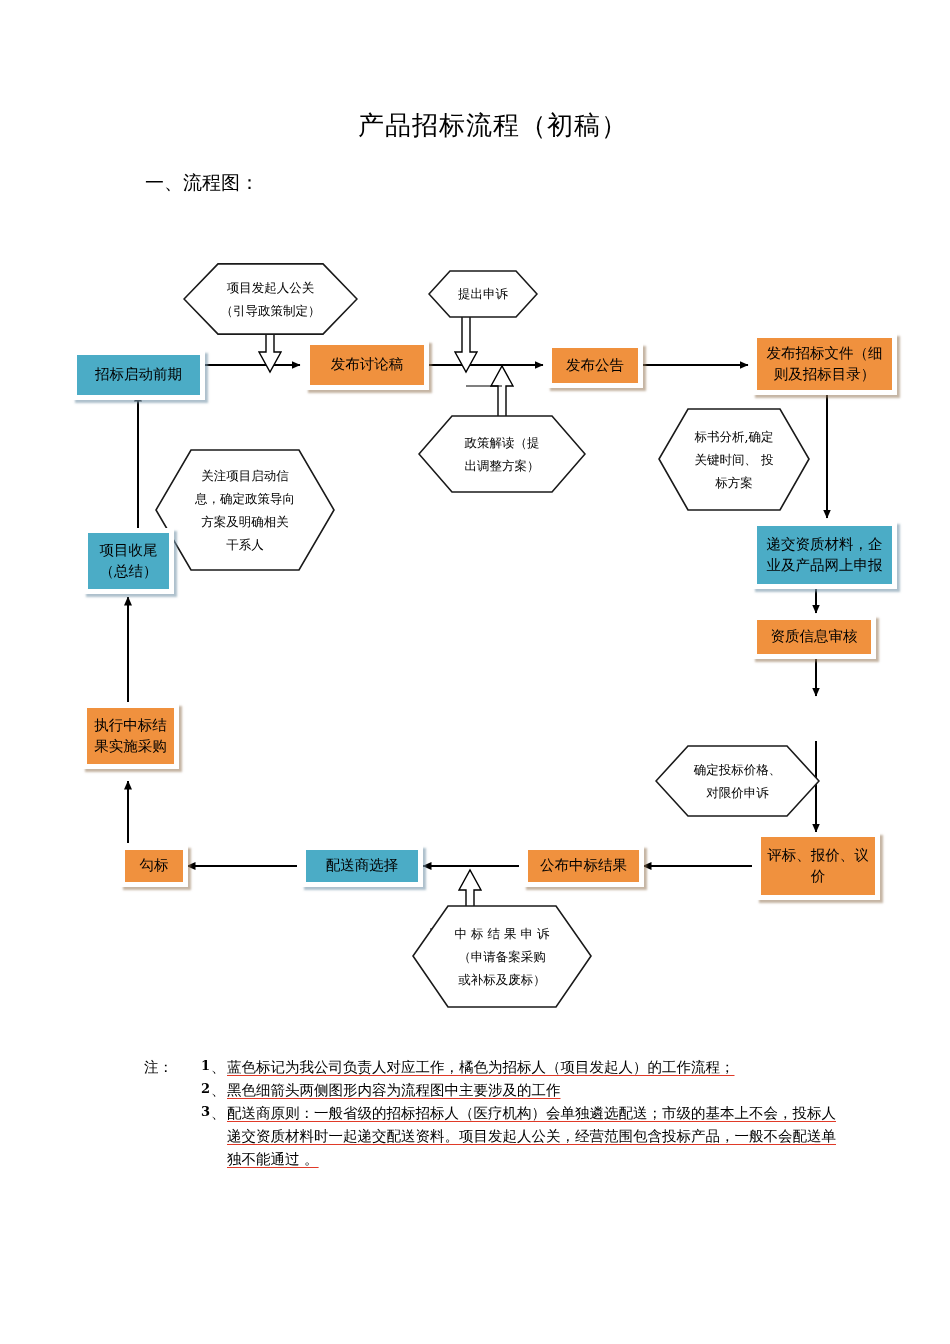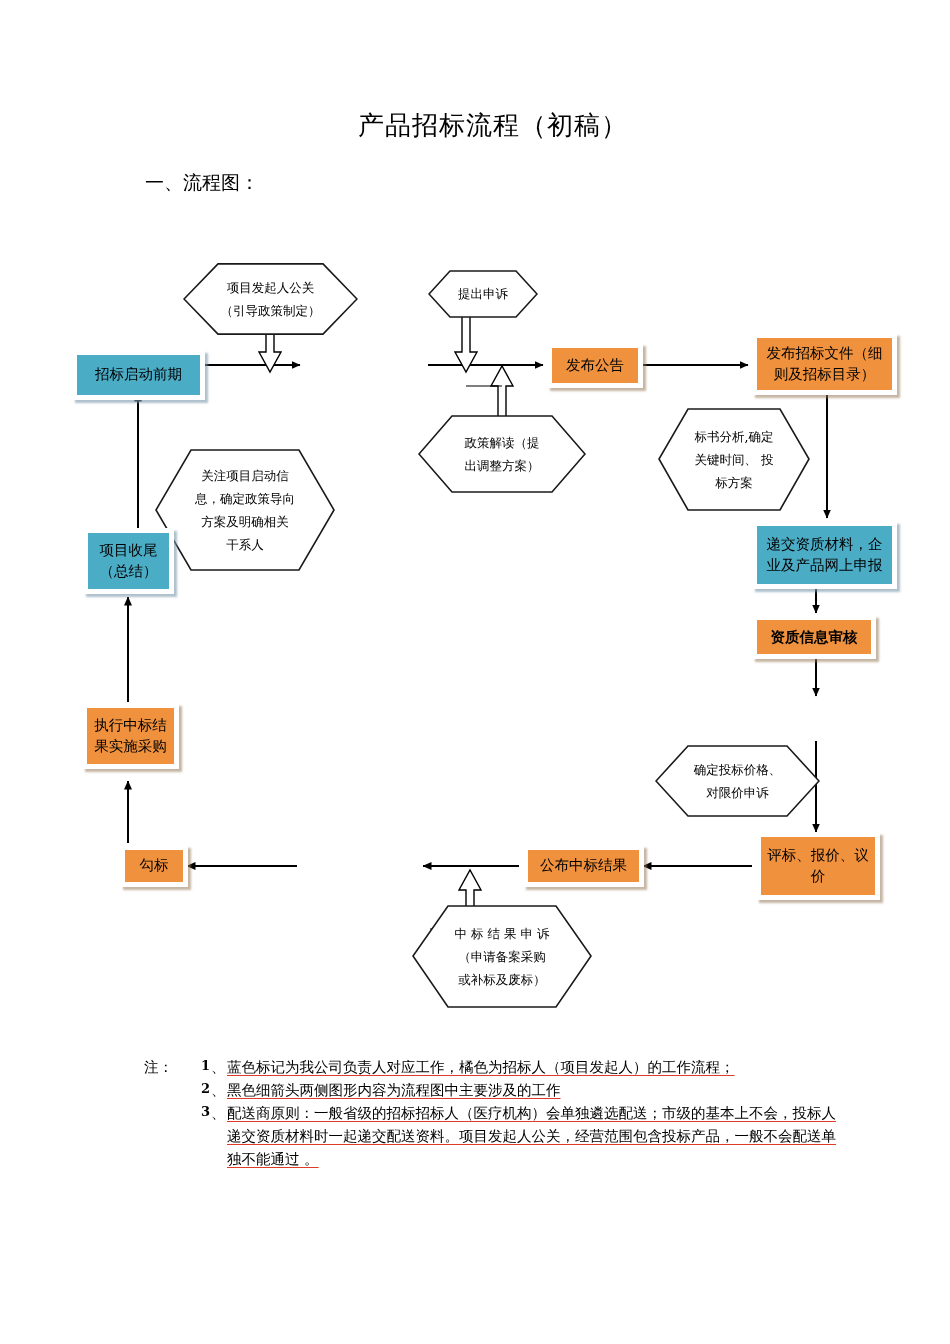--- a/index.html
+++ b/index.html
@@ -215,52 +215,60 @@
         <div>（申请备案采购</div>
         <div>或补标及废标）</div>
       </div>
     </div>
 
     <div class="node blue" style="left:72px; top:350px; width:133px; height:50px;">
       <span class="fill"></span>
       <span class="txt">招标启动前期</span>
     </div>
 
+    <div class="node orange" style="left:305px; top:340px; width:124px; height:50px;">
+      <span class="fill"></span>
+      <span class="txt">发布讨论稿</span>
+    </div>
 
     <div class="node orange" style="left:547px; top:343px; width:96px; height:45px;">
       <span class="fill"></span>
       <span class="txt">发布公告</span>
     </div>
 
     <div class="node orange" style="left:752px; top:333px; width:145px; height:62px;">
       <span class="fill"></span>
       <span class="txt">发布招标文件（细则及招标目录）</span>
     </div>
 
     <div class="node blue" style="left:752px; top:521px; width:145px; height:68px;">
       <span class="fill"></span>
       <span class="txt">递交资质材料，企业及产品网上申报</span>
     </div>
 
-    <div class="node orange" style="left:752px; top:615px; width:124px; height:44px;font-weight:bold;">
+    <div class="node orange" style="left:752px; top:615px; width:124px; height:44px;">
       <span class="fill"></span>
       <span class="txt">资质信息审核</span>
     </div>
 
 
     <div class="node orange" style="left:756px; top:832px; width:124px; height:68px;">
       <span class="fill"></span>
       <span class="txt">评标、报价、议价</span>
     </div>
 
     <div class="node orange" style="left:523px; top:845px; width:121px; height:42px;">
       <span class="fill"></span>
       <span class="txt">公布中标结果</span>
     </div>
 
+    <div class="node blue" style="left:301px; top:845px; width:122px; height:42px;">
+      <span class="fill"></span>
+      <span class="txt">配送商选择</span>
+    </div>
 
     <div class="node orange" style="left:120px; top:845px; width:68px; height:42px;">
       <span class="fill"></span>
       <span class="txt">勾标</span>
     </div>
 
     <div class="node orange" style="left:82px; top:703px; width:97px; height:66px;">
       <span class="fill"></span>
       <span class="txt">执行中标结果实施采购</span>
     </div>

